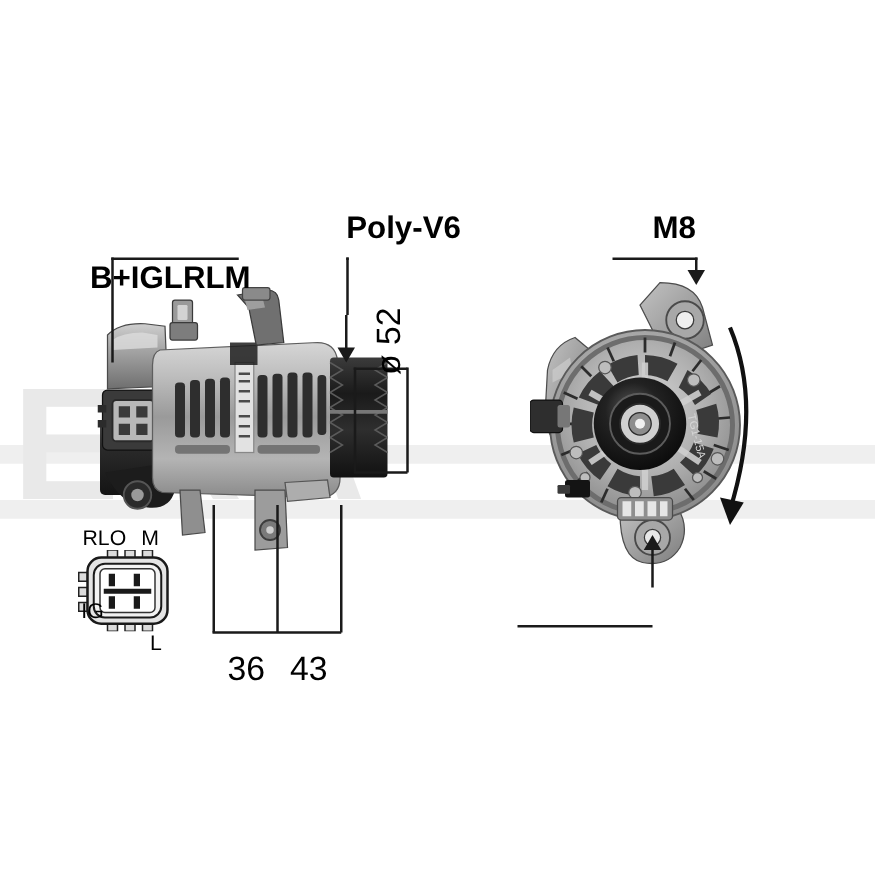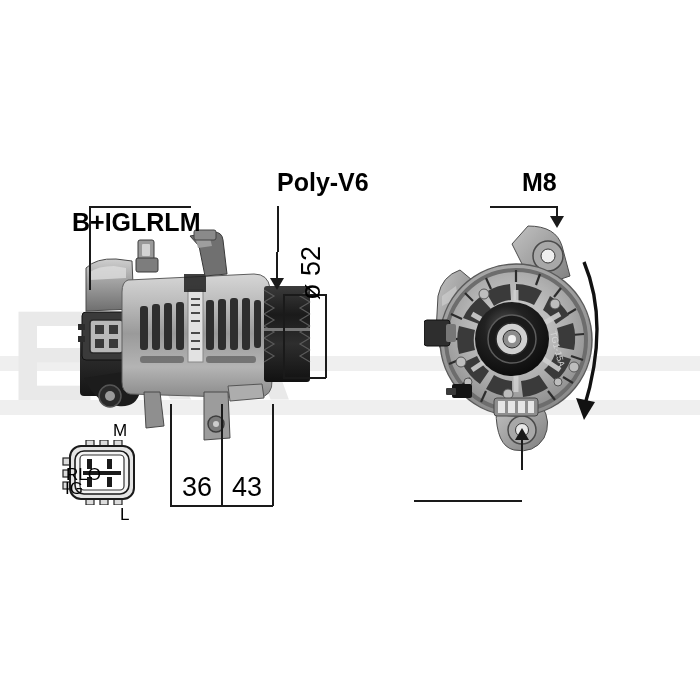--- a/index.html
+++ b/index.html
@@ -33,34 +33,34 @@
   .lnv{width:2px;}
 
   .arrow-dn{position:absolute;width:0;height:0;z-index:6;
      border-left:7px solid transparent;border-right:7px solid transparent;
      border-top:12px solid #1a1a1a;}
   .arrow-up{position:absolute;width:0;height:0;z-index:6;
      border-left:7px solid transparent;border-right:7px solid transparent;
      border-bottom:12px solid #1a1a1a;}
 
   
-  .dimnum{position:absolute;font-size:27px;z-index:6;font-family:"Liberation Sans",sans-serif;}
+  .dimnum{position:absolute;font-size:27px;z-index:6;font-family:"Liberation Sans",sans-serif;margin-top:48px;}
   .d36{left:182px;top:472px;}
   .d38{left:232px;top:472px;}
   .dia52{position:absolute;left:296px;top:300px;font-size:27px;z-index:6;
      transform:rotate(-90deg);transform-origin:left top;white-space:nowrap;
      font-family:"Liberation Sans",sans-serif;}
   .dia102{position:absolute;left:414px;top:474px;font-size:25px;z-index:6;
      white-space:nowrap;font-family:"Liberation Sans",sans-serif;}
 
   
   .conn{position:absolute;left:62px;top:440px;width:85px;height:65px;z-index:7;}
   .pinlbl{position:absolute;font-size:17px;z-index:7;white-space:nowrap;
      font-family:"Liberation Sans",sans-serif;}
-  .p-rlo{left:66px;top:421px;margin-top:44px;}
+  .p-rlo{left:66px;top:421px;}
   .p-m{left:113px;top:421px;}
   .p-ig{left:65px;top:479px;text-align:right;}
   .p-l{left:120px;top:505px;}
 
   svg{display:block;}
   .imgwrap{position:absolute;z-index:4;}
 </style>
 </head>
 <body>
 

